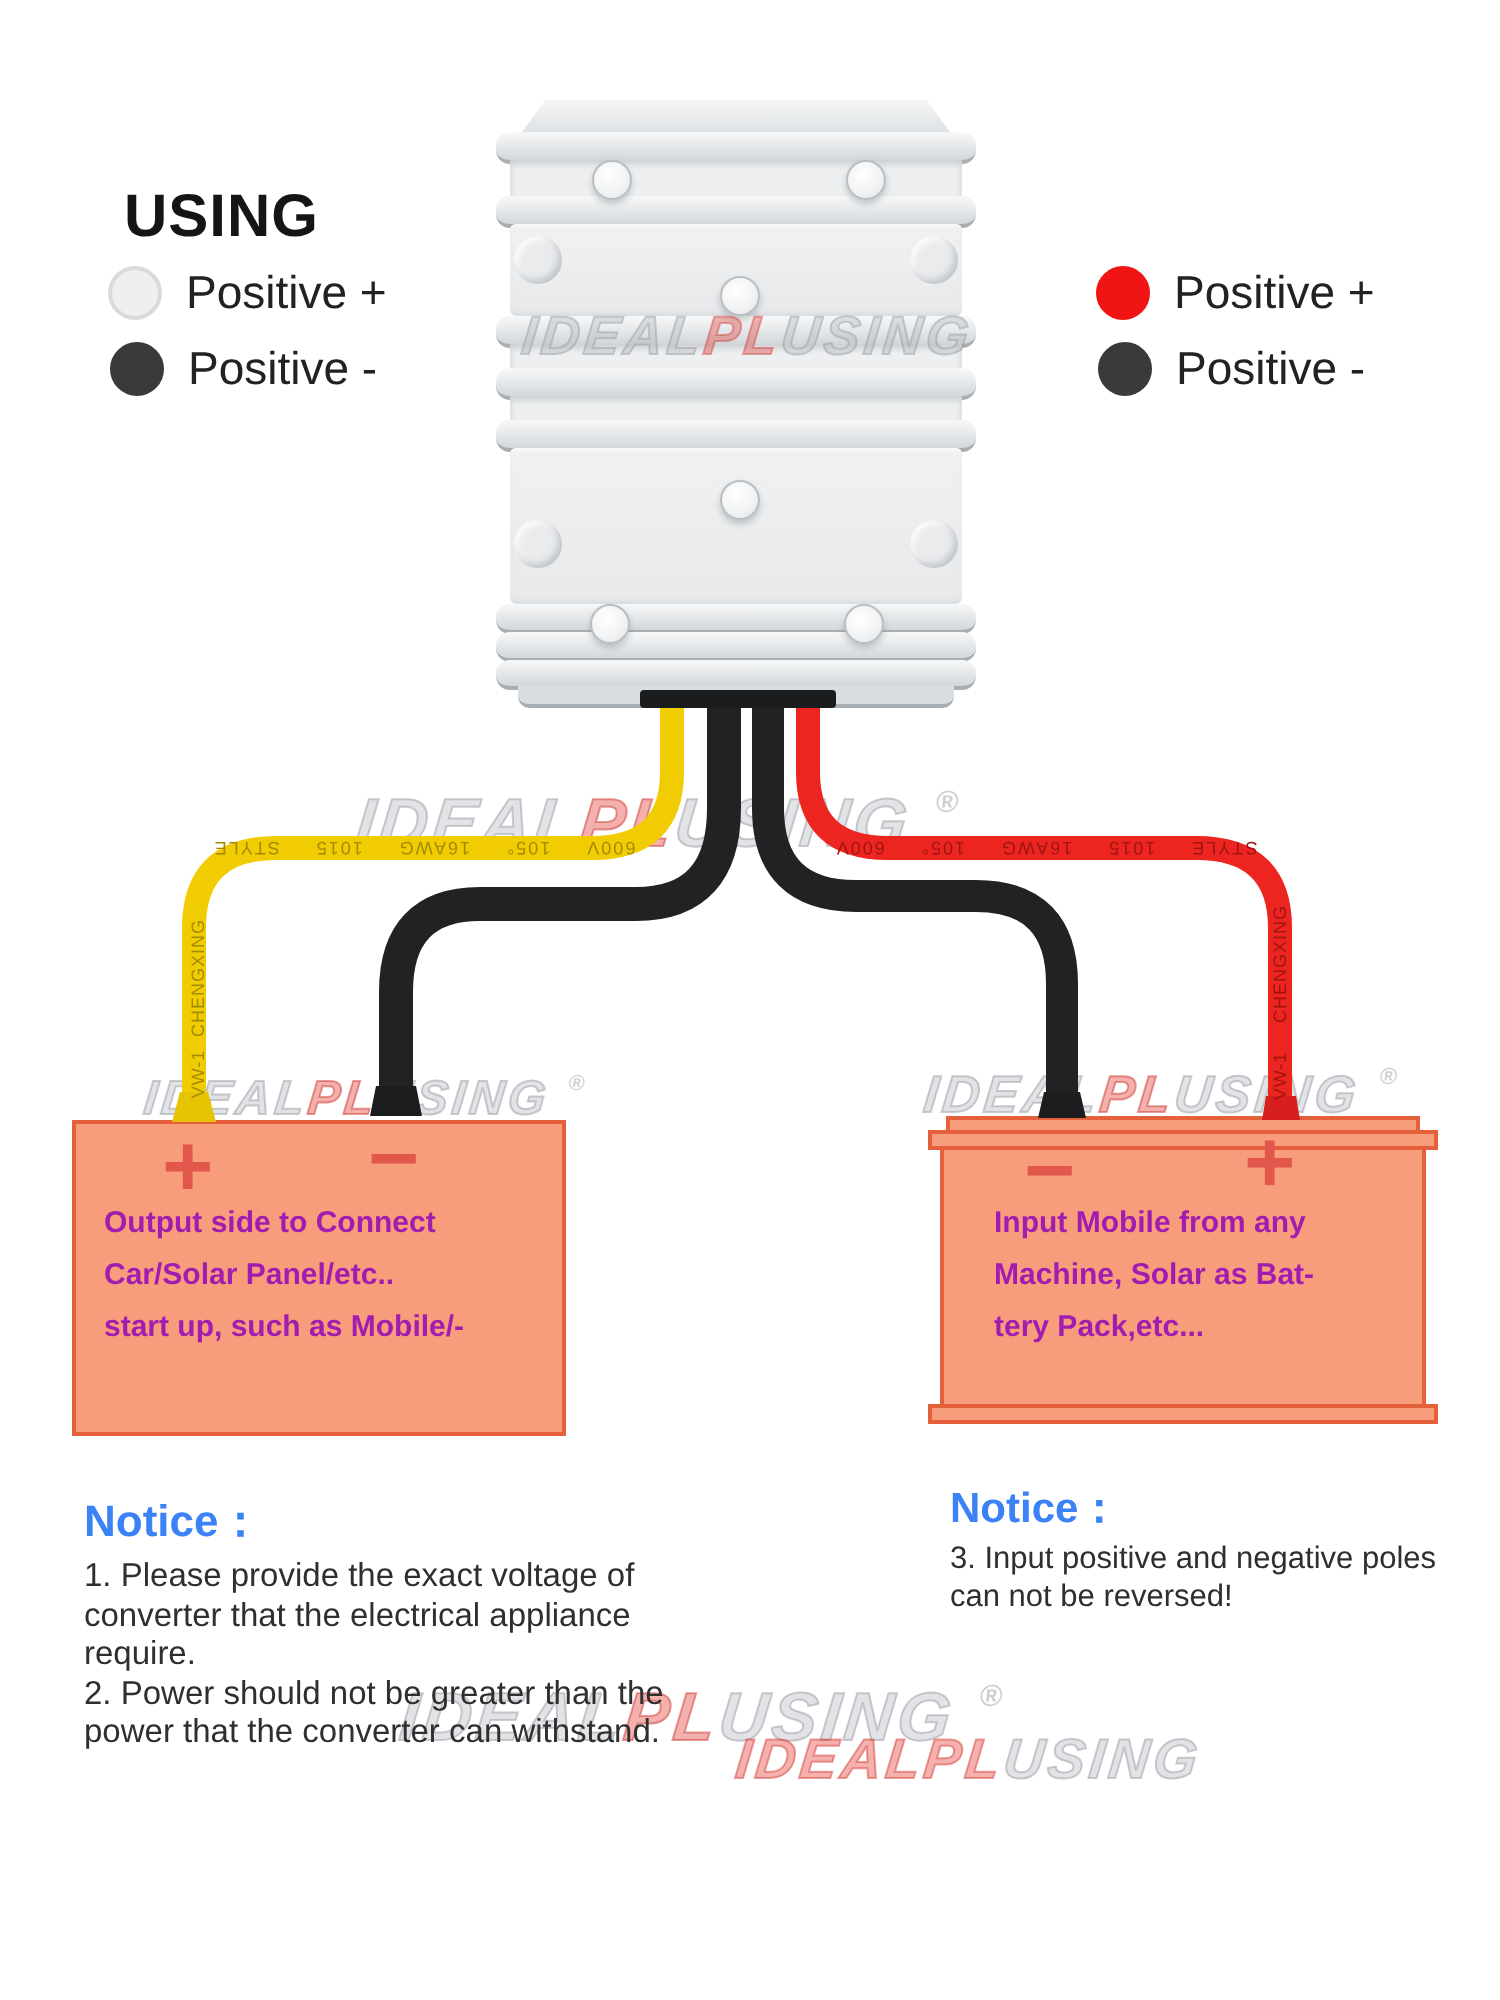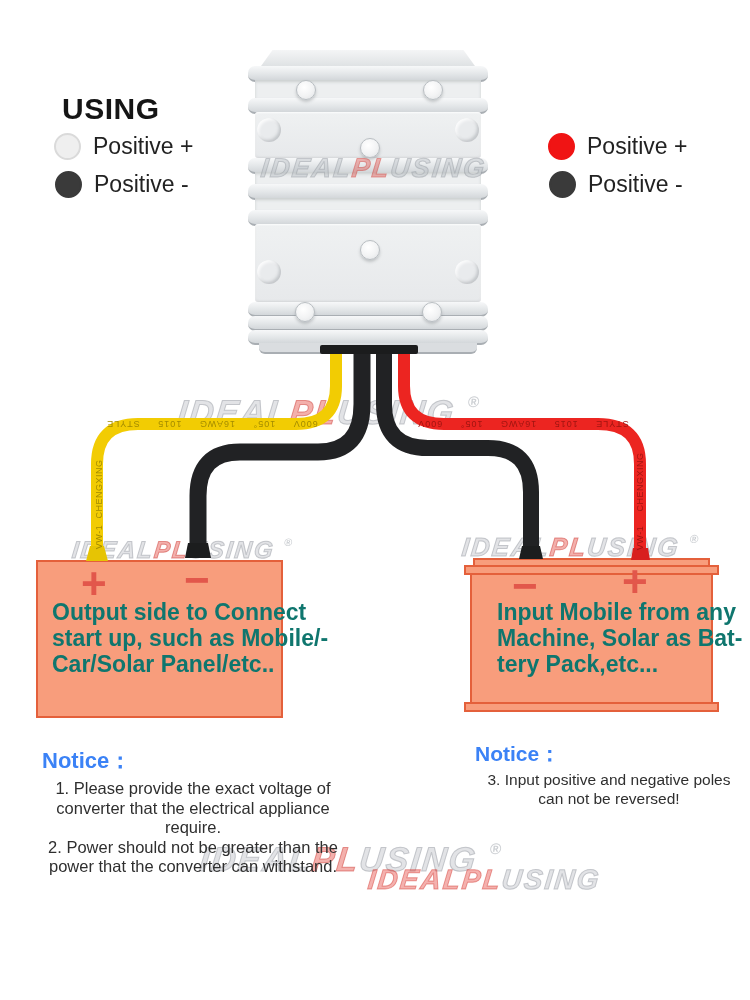--- a/index.html
+++ b/index.html
@@ -44,25 +44,25 @@
       font-style:italic;font-weight:900;letter-spacing:2px;white-space:nowrap;opacity:.8;}
   .connector{position:absolute;left:320px;top:345px;width:98px;height:9px;background:#1B1C1D;
       border-radius:2px;z-index:4;}
   
   .wires{position:absolute;left:0;top:0;z-index:3;}
   .wire-text{font-family:"Liberation Sans",sans-serif;font-size:9px;letter-spacing:1px;word-spacing:14px;}
   .wire-text-v{font-family:"Liberation Sans",sans-serif;font-size:9px;letter-spacing:.5px;}
   
   .obox{position:absolute;z-index:2;background:#F89D7C;border:2px solid #E4603B;box-sizing:border-box;}
   .term{position:absolute;z-index:2;font-size:44px;font-weight:700;color:#E2574B;line-height:1;}
-  .box-text{position:absolute;z-index:2;font-size:23px;font-weight:700;color:#0f766e;line-height:26px;}
+  .box-text{position:absolute;z-index:2;font-size:15px;font-weight:700;color:#a21caf;line-height:26px;}
   
   .notice-title{position:absolute;z-index:5;font-weight:700;color:#3b82f6;}
   .notice-body{position:absolute;z-index:5;color:#2F2F2F;}
-  .notice-body div{margin:0;text-align:center;}
+  .notice-body div{margin:0;}
   .nl{font-size:16.5px;line-height:19.5px;width:302px;}
   .nr{font-size:15.5px;line-height:19px;width:268px;}
 </style>
 </head>
 <body>
 
 <div class="page">
 
   <div class="wm" style="left:178px;top:393px;font-size:34px;">
     <span class="g">IDEAL</span><span class="r">PL</span><span class="g">USING</span>&nbsp;<span class="reg">®</span>
@@ -97,22 +97,22 @@
   <div class="legend-row" style="left:549px;top:171px;">
     <span class="dot dot-neg"></span>
     <span class="legend-label">Positive -</span>
   </div>
 
   <div class="obox" style="left:36px;top:560px;width:247px;height:158px;"></div>
   <div class="term" style="left:81px;top:562px;">+</div>
   <div class="term" style="left:184px;top:558px;">−</div>
   <div class="box-text" style="left:52px;top:599px;">
     <div>Output side to Connect</div>
+    <div>Car/Solar Panel/etc..</div>
     <div>start up, such as Mobile/-</div>
-    <div>Car/Solar Panel/etc..</div>
   </div>
 
   <div class="obox" style="left:473px;top:558px;width:237px;height:9px;"></div>
   <div class="obox" style="left:464px;top:565px;width:255px;height:10px;"></div>
   <div class="obox" style="left:470px;top:573px;width:243px;height:131px;"></div>
   <div class="obox" style="left:464px;top:702px;width:255px;height:10px;"></div>
   <div class="term" style="left:512px;top:564px;">−</div>
   <div class="term" style="left:622px;top:560px;">+</div>
   <div class="box-text" style="left:497px;top:599px;">
     <div>Input Mobile from any</div>

